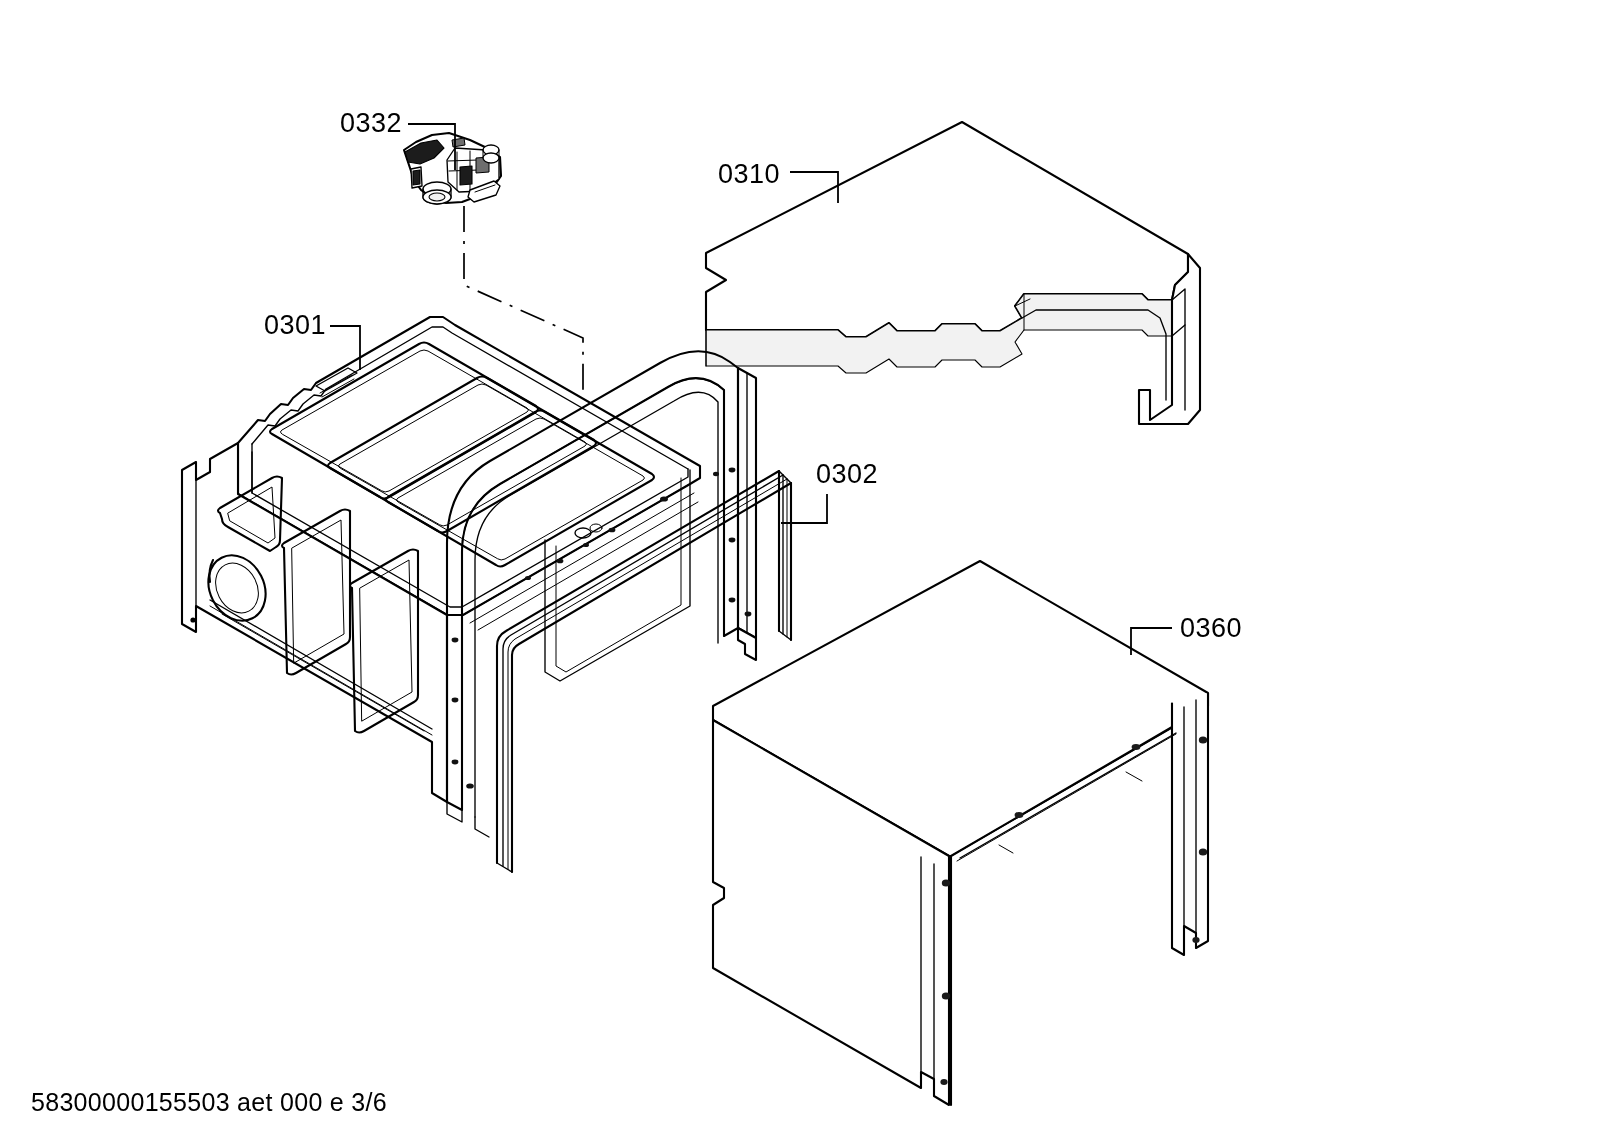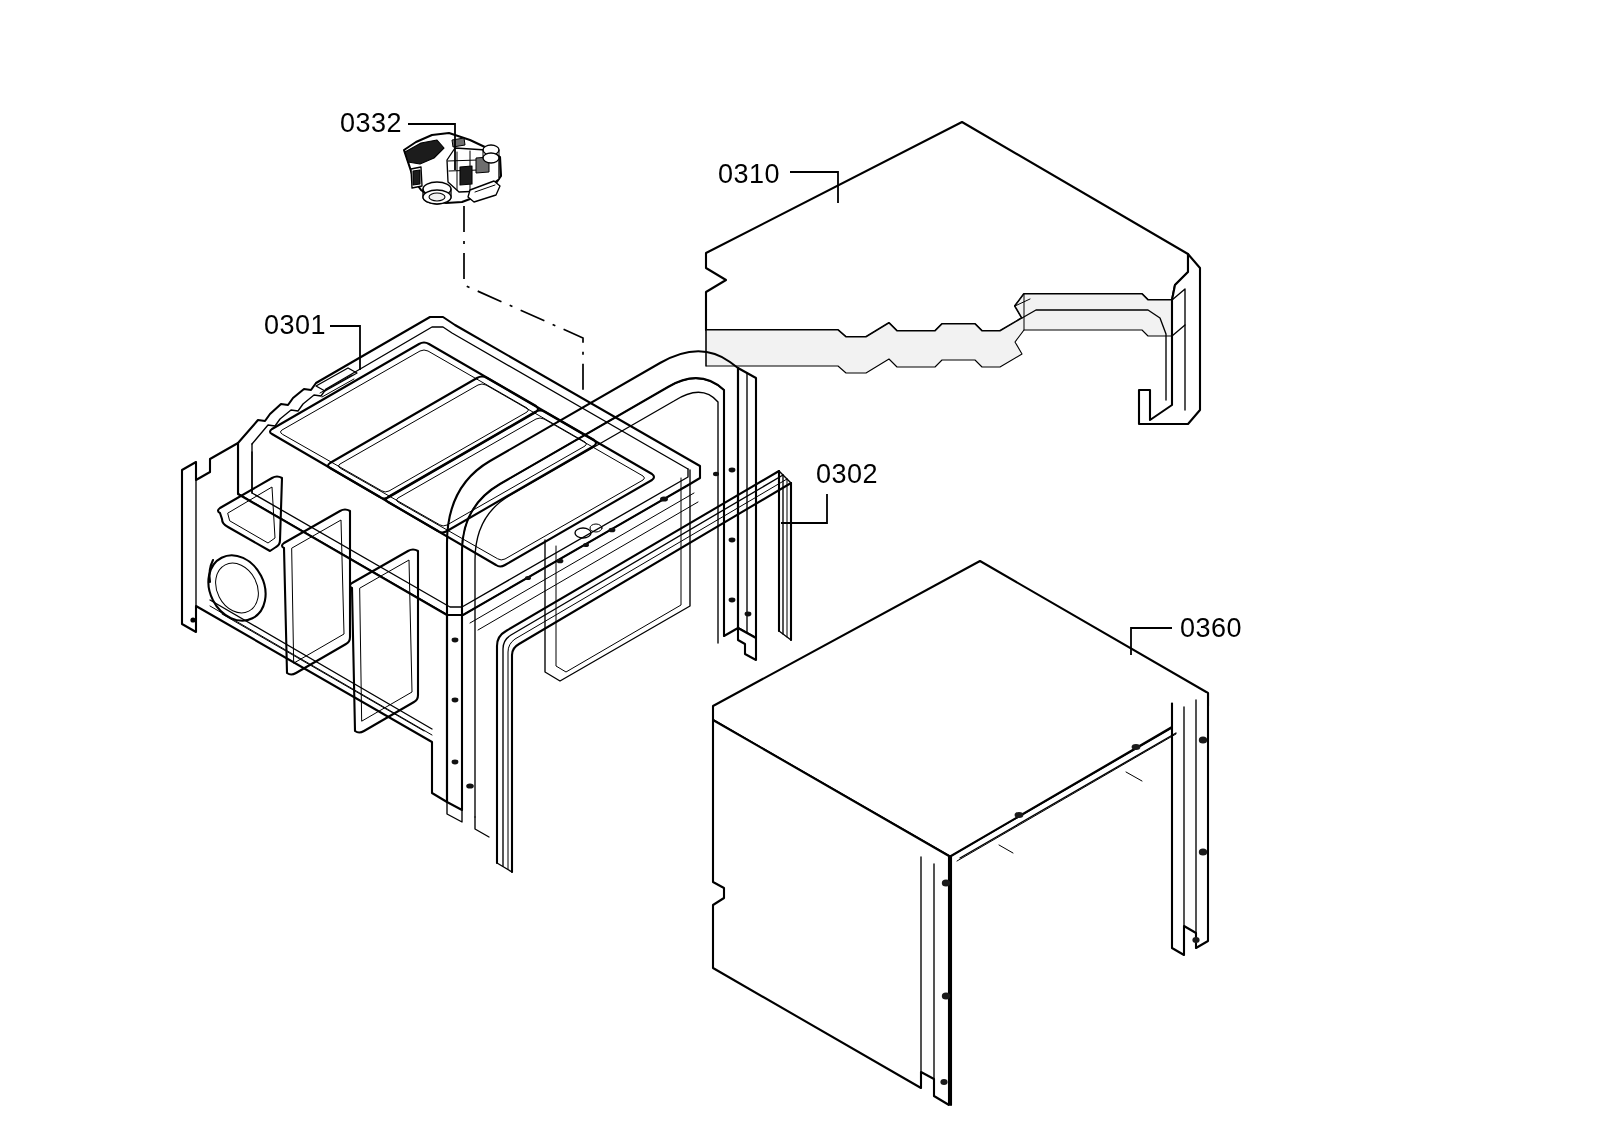--- a/index.html
+++ b/index.html
@@ -402,14 +402,15 @@
       </g>
     </g>
 
     <g>
       <path class="leader" d="M1172,628 L1131,628 L1131,655"></path>
     </g>
     <text class="part-label" x="1180" y="637">0360</text>
 
   </svg>
 
+  <div class="footer-text">58300000155503 aet 000 e 3/6</div>
 
 </div>
 
 </body></html>

